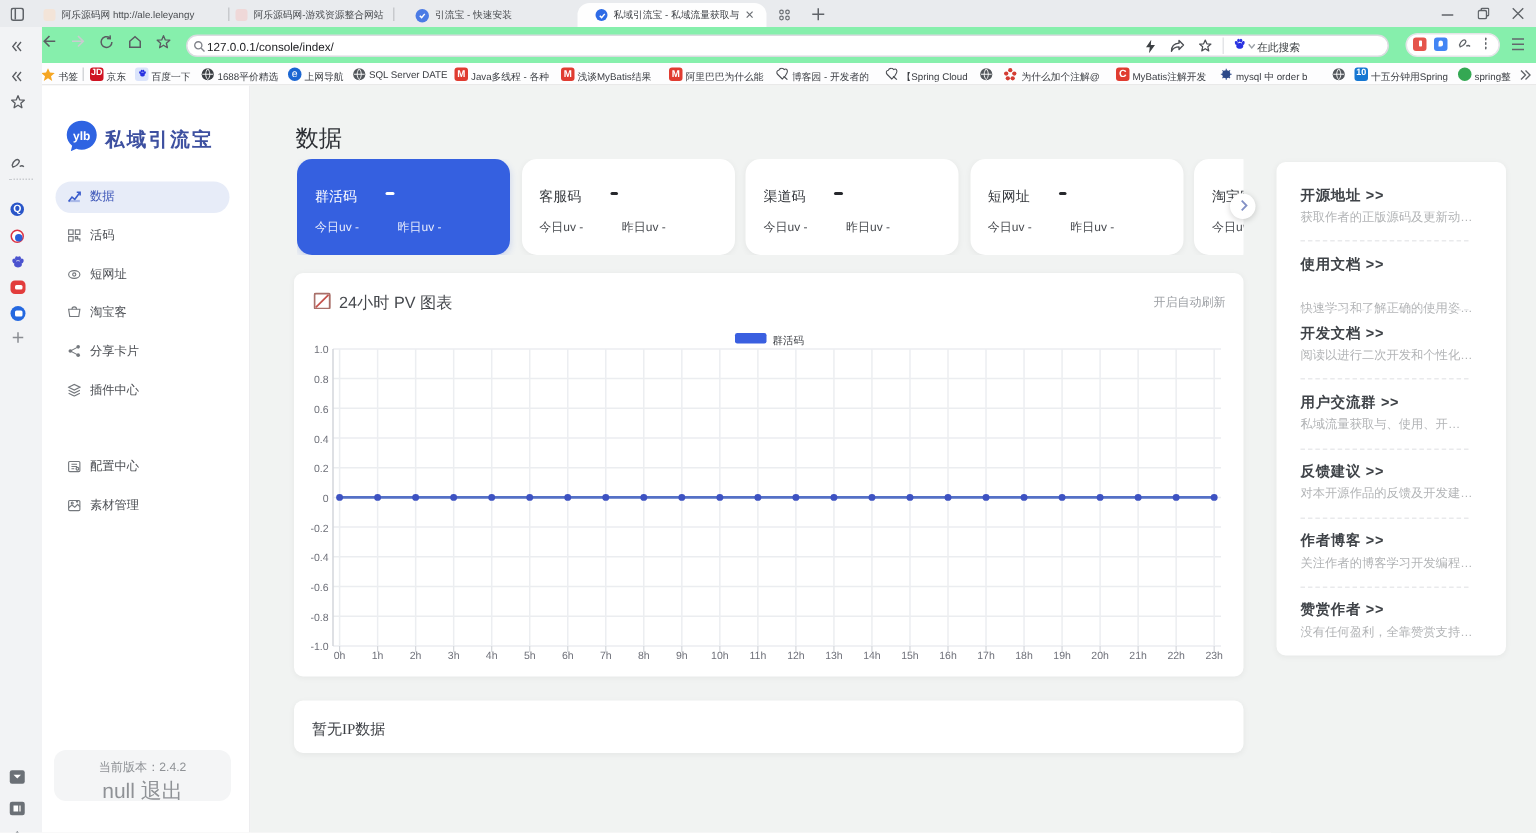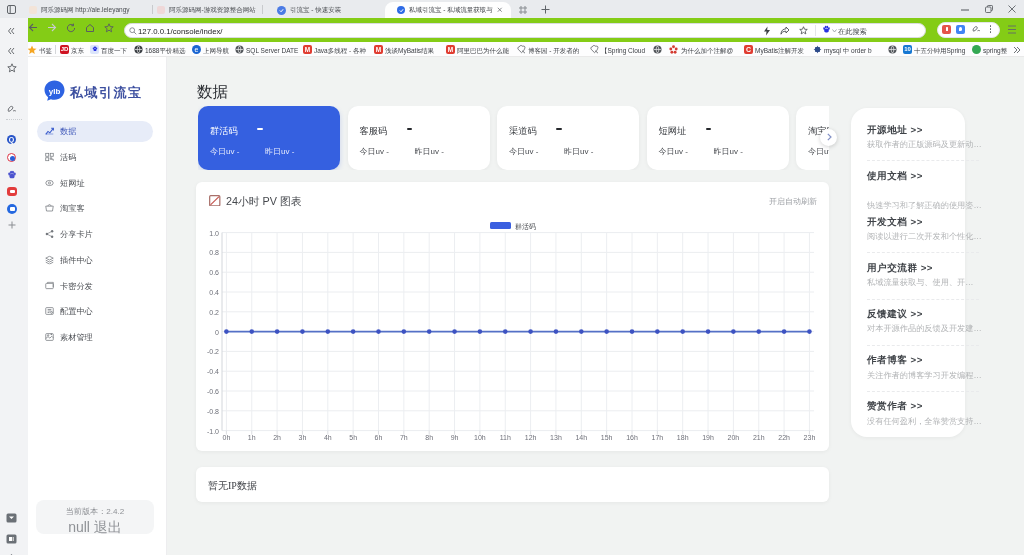--- a/index.html
+++ b/index.html
@@ -3,21 +3,21 @@
 <meta charset="utf-8">
 <style>
 * { margin:0; padding:0; box-sizing:border-box; }
 html,body { width:1024px; height:555px; overflow:hidden; font-family:"Liberation Sans",sans-serif; }
 #stage { position:relative; width:1024px; height:555px; background:#f1f3f2; }
 .abs { position:absolute; }
 
 #tabbar { left:0; top:0; width:1024px; height:18px; background:#e9ebee; }
 .tabtitle { font-size:6.5px; color:#494c50; white-space:nowrap; overflow:hidden; }
 #activetab { left:385px; top:2px; width:126px; height:16px; background:#fefefe; border-radius:8px 8px 0 0; }
-#toolbar { left:0; top:18px; width:1024px; height:24px; background:#84cc16; }
+#toolbar { left:0; top:18px; width:1024px; height:24px; background:#86efac; }
 #bookmarks { left:0; top:42px; width:1024px; height:15px; background:#fdfdfe; border-bottom:1px solid #e9e9e9; }
 .bk { font-size:6.5px; color:#3a3d42; white-space:nowrap; }
 #leftstrip { left:0; top:18px; width:28px; height:537px; background:#f2f3f5; }
 
 #appside { left:28px; top:57px; width:139px; height:498px; background:#ffffff; border-right:1px solid #ededef; }
 .menuitem { position:absolute; left:8px; width:118px; height:22px; }
 .menutext { position:absolute; left:24px; top:50%; transform:translateY(-50%); font-size:8.2px; color:#4b4e53; white-space:nowrap; }
 .micon { position:absolute; left:9px; top:50%; transform:translateY(-50%); width:9px; height:9px; }
 #content { left:167px; top:57px; width:857px; height:498px; background:#f1f3f2; }
 .card { position:absolute; background:#fff; border-radius:10px; box-shadow:0 1px 4px rgba(0,0,0,0.05); }
@@ -326,29 +326,20 @@
     </div>
     <div class="menuitem" style="top:191.8px;">
       <svg class="micon" viewBox="0 0 12 12">
           <g fill="none" stroke="#74787d" stroke-width="1">
             <path d="M1 3.5 L6 1 L11 3.5 L6 6 Z"></path>
             <path d="M1 6.2 L6 8.7 L11 6.2"></path>
             <path d="M1 8.9 L6 11.4 L11 8.9"></path>
           </g>
         </svg>
       <div class="menutext">插件中心</div>
-    </div>
-    <div class="menuitem" style="top:217.5px;">
-      <svg class="micon" viewBox="0 0 12 12">
-          <g fill="none" stroke="#74787d" stroke-width="1">
-            <rect x="1" y="2.5" width="10" height="7" rx="1"></rect>
-            <path d="M3.5 2.5 V1 H11 V7.5"></path>
-          </g>
-        </svg>
-      <div class="menutext">卡密分发</div>
     </div>
     <div class="menuitem" style="top:243.2px;">
       <svg class="micon" viewBox="0 0 12 12">
           <g fill="none" stroke="#74787d" stroke-width="1">
             <rect x="1" y="1.5" width="10" height="9" rx="1"></rect>
             <path d="M3.5 4 H8.5 M3.5 6 H8.5 M3.5 8 H6"></path>
             <circle cx="8.8" cy="8" r="1.2"></circle>
           </g>
         </svg>
       <div class="menutext">配置中心</div>
@@ -540,21 +531,21 @@
         <text x="613.45" y="257.5" font-size="7" fill="#6e7079" text-anchor="middle" font-family="Liberation Sans,sans-serif">23h</text>
         <rect x="294" y="40" width="21" height="7" rx="1.5" fill="#3a5fe0"></rect>
         <text x="319" y="47" font-size="7" fill="#3c3f44" font-family="Liberation Sans,sans-serif">群活码</text>
       </svg>
     </div>
 
     <div class="card" style="left:29px;top:410px;width:633px;height:35px;border-radius:6px;">
       <div class="abs" style="left:12px;top:12px;font-size:10px;color:#3c3f44;font-family:'Liberation Serif',serif;">暂无IP数据</div>
     </div>
 
-    <div class="card" id="rpanel" style="left:684px;top:50.7px;width:114px;height:329px;border-radius:16px;">
+    <div class="card" id="rpanel" style="left:684px;top:50.7px;width:153px;height:329px;border-radius:6px;">
       <div class="abs rp-title" style="left:16px;top:16.0px;">开源地址 &gt;&gt;</div>
       <div class="abs rp-desc" style="left:16px;top:31.4px;width:118px;">获取作者的正版源码及更新动…</div>
       <div class="abs rp-title" style="left:16px;top:62.1px;">使用文档 &gt;&gt;</div>
       <div class="abs rp-desc" style="left:16px;top:92px;width:118px;">快速学习和了解正确的使用姿…</div>
       <div class="abs" style="left:16px;top:52.6px;width:112px;border-top:1px dashed #e9eaec;"></div>
       <div class="abs rp-title" style="left:16px;top:108.2px;">开发文档 &gt;&gt;</div>
       <div class="abs rp-desc" style="left:16px;top:123.6px;width:118px;">阅读以进行二次开发和个性化…</div>
       <div class="abs" style="left:16px;top:98.7px;width:112px;border-top:1px dashed #e9eaec;"></div>
       <div class="abs rp-title" style="left:16px;top:154.3px;">用户交流群 &gt;&gt;</div>
       <div class="abs rp-desc" style="left:16px;top:169.7px;width:118px;">私域流量获取与、使用、开…</div>

